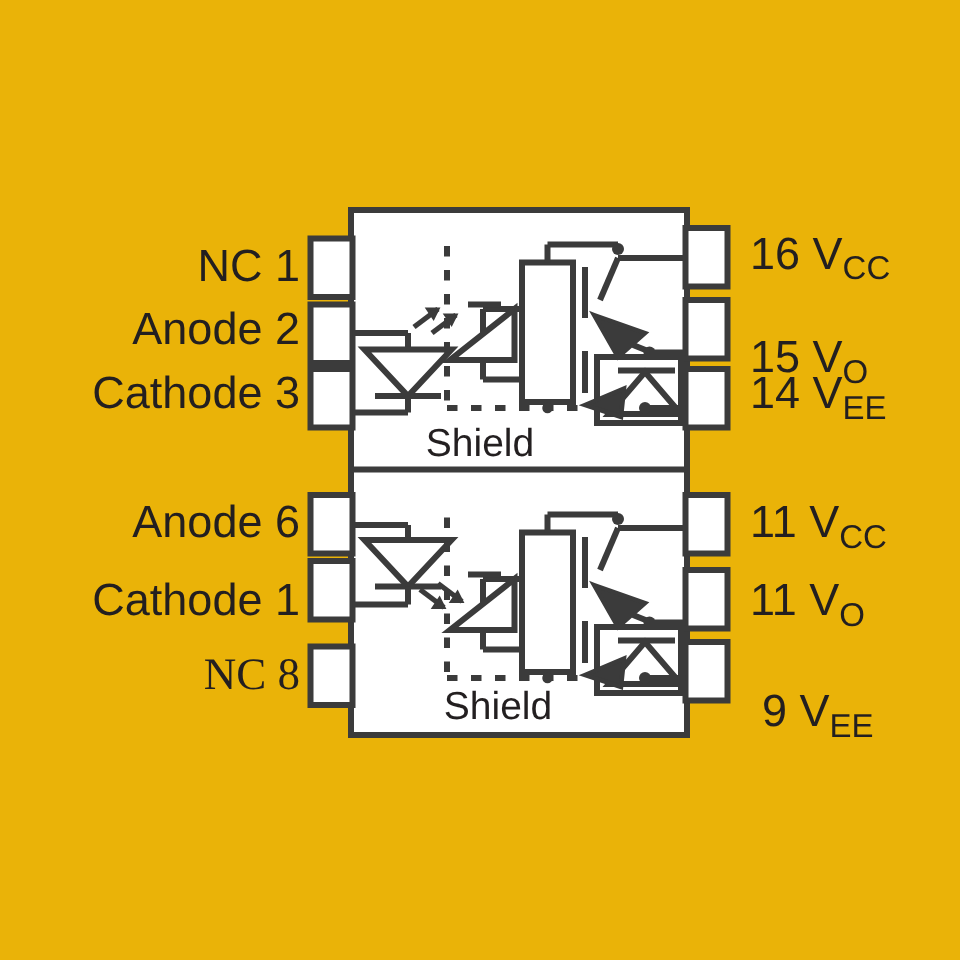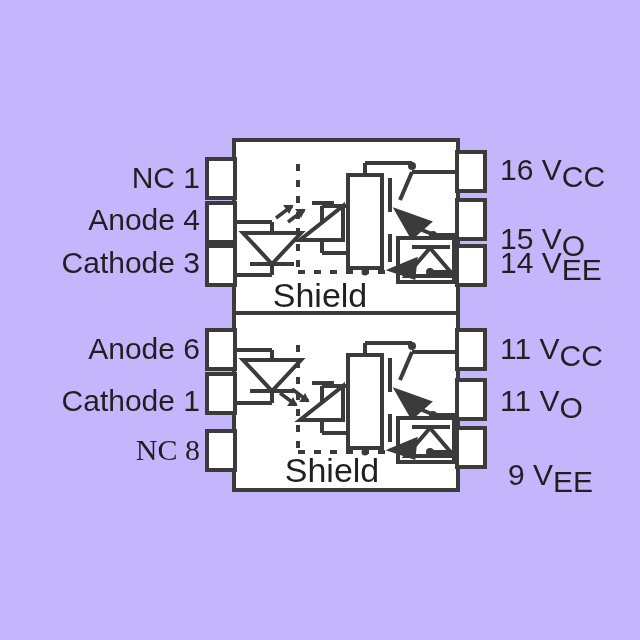--- a/index.html
+++ b/index.html
@@ -4,21 +4,21 @@
 <style>
   html, body {
     margin: 0;
     padding: 0;
     background: #ffffff;
   }
   #page {
     position: relative;
     width: 640px;
     height: 640px;
-    background: #c4b5fd;
+    background: #eab308;
     overflow: hidden;
     font-family: "Liberation Sans", sans-serif;
   }
   #schematic {
     position: absolute;
     left: 0;
     top: 0;
     width: 640px;
     height: 640px;
   }
@@ -32,30 +32,30 @@
   }
   .pin-label.left {
     text-align: right;
     transform: translateY(-50%);
   }
   .pin-label.right {
     text-align: left;
     transform: translateY(-50%);
   }
   .pin-label sub {
-    font-size: 30px;
+    font-size: 22px;
     vertical-align: baseline;
     position: relative;
     top: 7px;
     letter-spacing: 0px;
   }
   .shield-text {
     position: absolute;
     font-family: "Liberation Sans", sans-serif;
-    font-size: 34px;
+    font-size: 26px;
     color: #231f20;
     white-space: nowrap;
     line-height: 1;
     transform: translate(-50%, -50%);
   }
 </style>
 </head>
 <body>
 
 <div id="page">
@@ -225,21 +225,21 @@
           <line x1="430" y1="456" x2="430" y2="452"></line>
           <circle cx="430" cy="452" r="4" fill="#3b3b3b" stroke="none"></circle>
           <line x1="430" y1="452" x2="457" y2="452"></line>
         </g>
       </g>
 
     </g>
   </svg>
 
   <div class="pin-label left" style="right:440px; top:178px;">NC 1</div>
-  <div class="pin-label left" style="right:440px; top:220px;">Anode 4</div>
+  <div class="pin-label left" style="right:440px; top:220px;">Anode 2</div>
   <div class="pin-label left" style="right:440px; top:263px;">Cathode 3</div>
   <div class="pin-label left" style="right:440px; top:349px;">Anode 6</div>
   <div class="pin-label left" style="right:440px; top:401px;">Cathode 1</div>
   <div class="pin-label left" style="right:440px; top:450px;font-family:Liberation Serif, serif;">NC 8</div>
 
   <div class="pin-label right" style="left:500px; top:170px;">
     <span>16 V</span><sub>CC</sub>
   </div>
   <div class="pin-label right" style="left:500px; top:220px;margin-top:19px;">
     <span>15 V</span><sub>O</sub>

